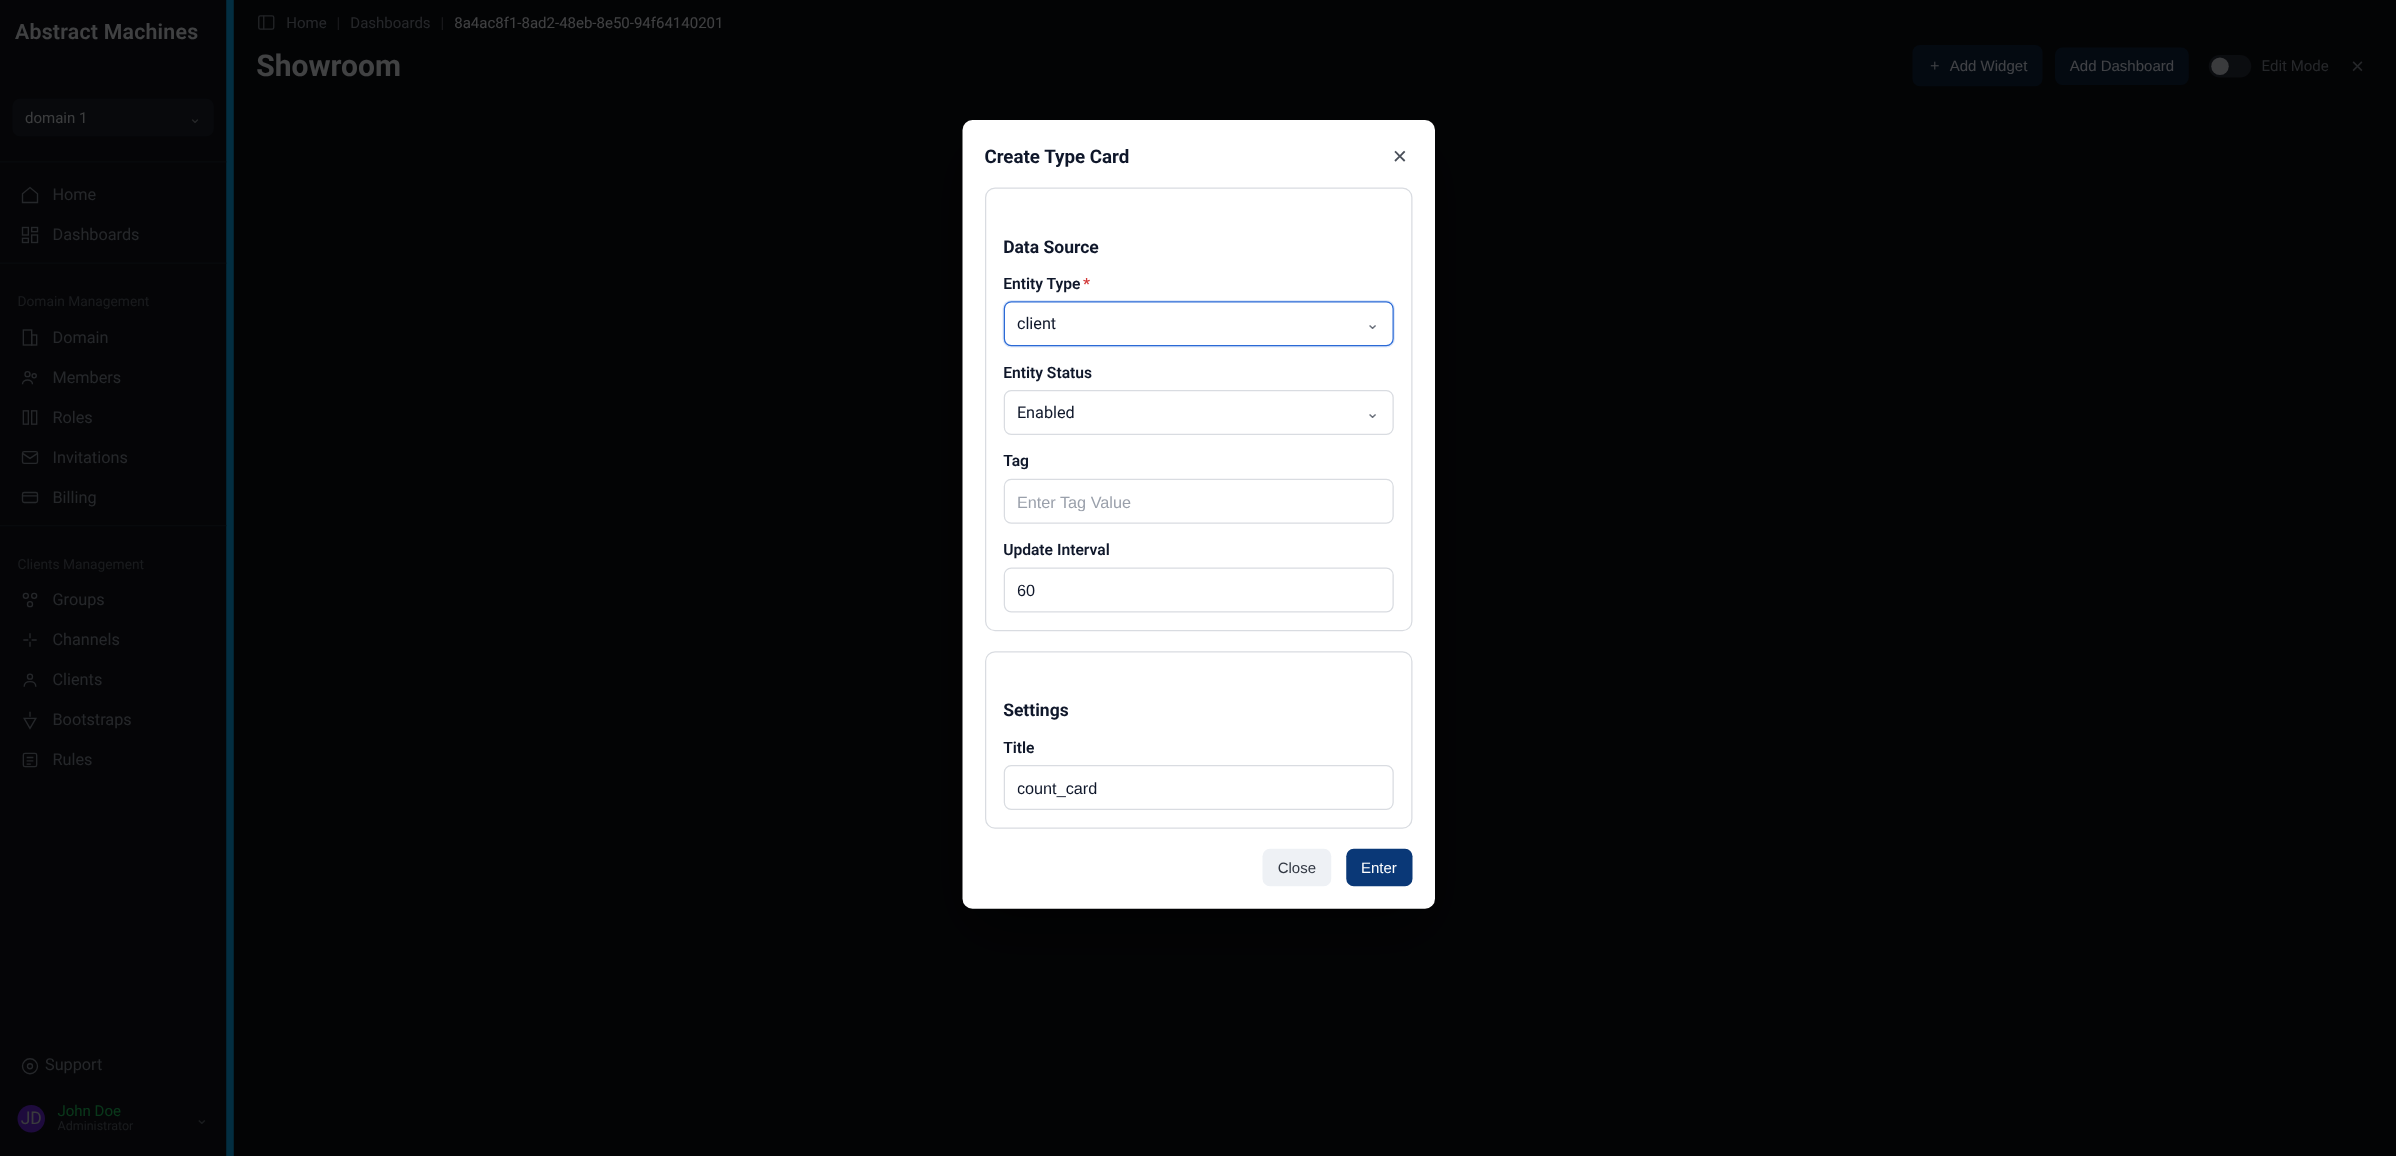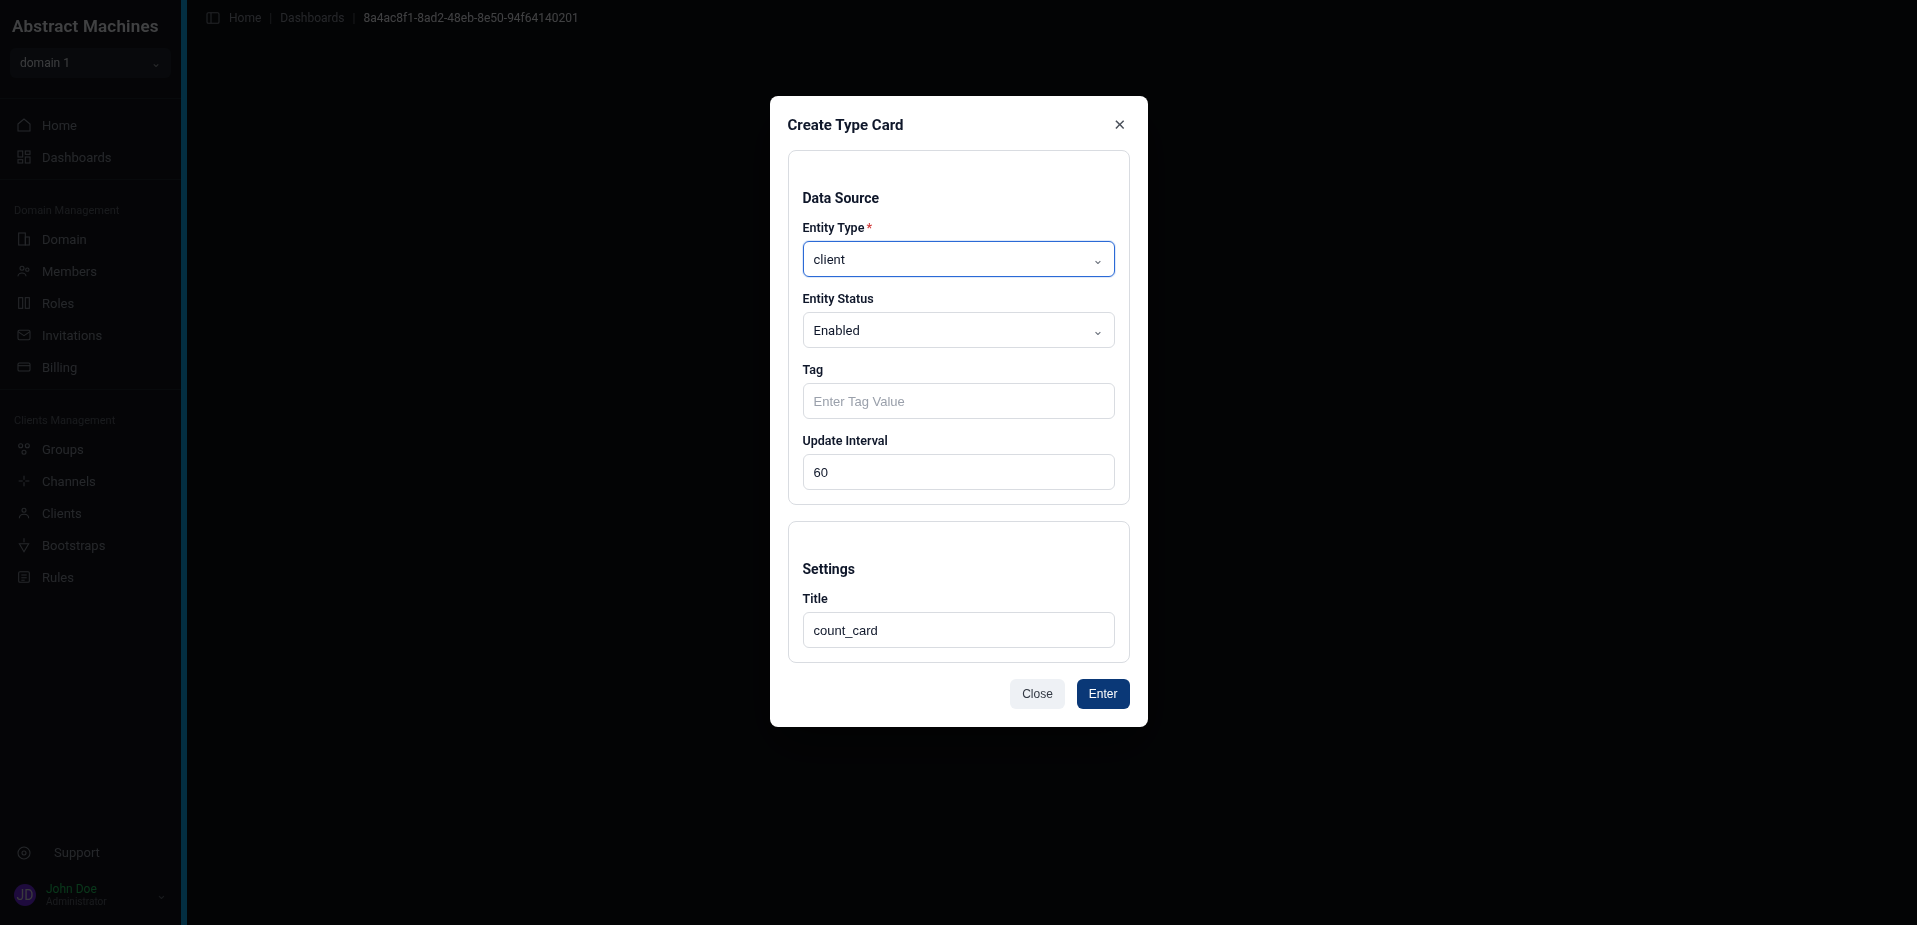--- a/index.html
+++ b/index.html
@@ -43,40 +43,41 @@
     color:#e7e9ee;
   }
   .domain-select{
     display:flex;align-items:center;justify-content:space-between;
     background:var(--pill-bg);
     border-radius:6px;
     padding:8px 10px;
     font-size:12px;
     margin-bottom:14px;
     cursor:pointer;
+    margin-top:31px;
   }
   .domain-select .chev{opacity:.6;}
   .hr{height:1px;background:#1f242e;margin:6px -10px 10px;}
   .nav-item{
     display:flex;align-items:center;gap:10px;
     padding:7px 6px;margin:1px 0;
     border-radius:6px;
     color:var(--text-dim);
     cursor:pointer;
     font-size:13px;
   }
   .nav-icon{width:16px;height:16px;display:inline-flex;align-items:center;justify-content:center;flex:none;}
   .nav-icon svg{width:16px;height:16px;}
   .section-label{
     font-size:11px;color:var(--text-faint);
     margin:14px 4px 6px;
   }
   .sidebar-spacer{flex:1;}
   .support{
-    display:flex;align-items:center;gap:22px;
+    display:flex;align-items:center;gap:4px;
     padding:8px 6px;color:var(--text-dim);
     cursor:pointer;border-radius:6px;font-size:13px;
   }
   .user-row{
     display:flex;align-items:center;gap:10px;
     padding:8px 4px;margin-top:6px;
     cursor:pointer;
   }
   .avatar{
     width:22px;height:22px;border-radius:50%;
@@ -328,20 +329,43 @@
             <path d="M9 4v16"></path>
           </svg>
       </span>
       <span class="crumb">Home</span>
       <span class="crumb-sep">|</span>
       <span class="crumb">Dashboards</span>
       <span class="crumb-sep">|</span>
       <span class="crumb current">8a4ac8f1-8ad2-48eb-8e50-94f64140201</span>
     </div>
 
+    <div class="header">
+      <div class="title">Showroom</div>
+      <div class="header-actions">
+        <button class="btn btn-dark">
+          <span>＋</span>
+          <span>Add Widget</span>
+        </button>
+        <button class="btn btn-dark">
+          <span>Add Dashboard</span>
+        </button>
+        <div class="switch-wrap">
+          <div class="switch">
+              <div class="knob"></div>
+            </div>
+          <span class="switch-label">Edit Mode</span>
+        </div>
+        <div class="icon-btn">
+          <svg width="14" height="14" viewBox="0 0 24 24" fill="none" stroke="currentColor" stroke-width="2">
+              <path d="M6 6l12 12M18 6 6 18"></path>
+            </svg>
+        </div>
+      </div>
+    </div>
     <div class="canvas"></div>
   </main>
 </div>
 
 <div class="overlay">
   <div class="modal">
     <div class="modal-head">
       <div class="modal-title">Create Type Card</div>
       <button class="modal-close">
         <span>✕</span>

